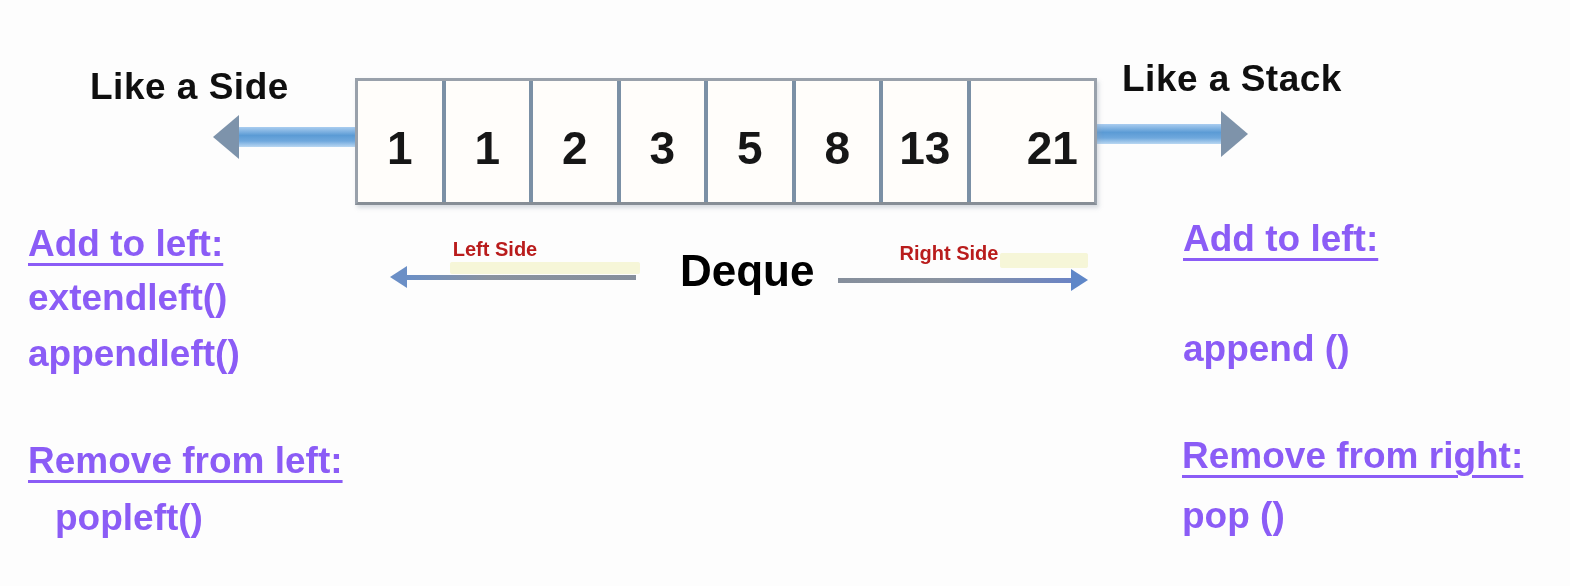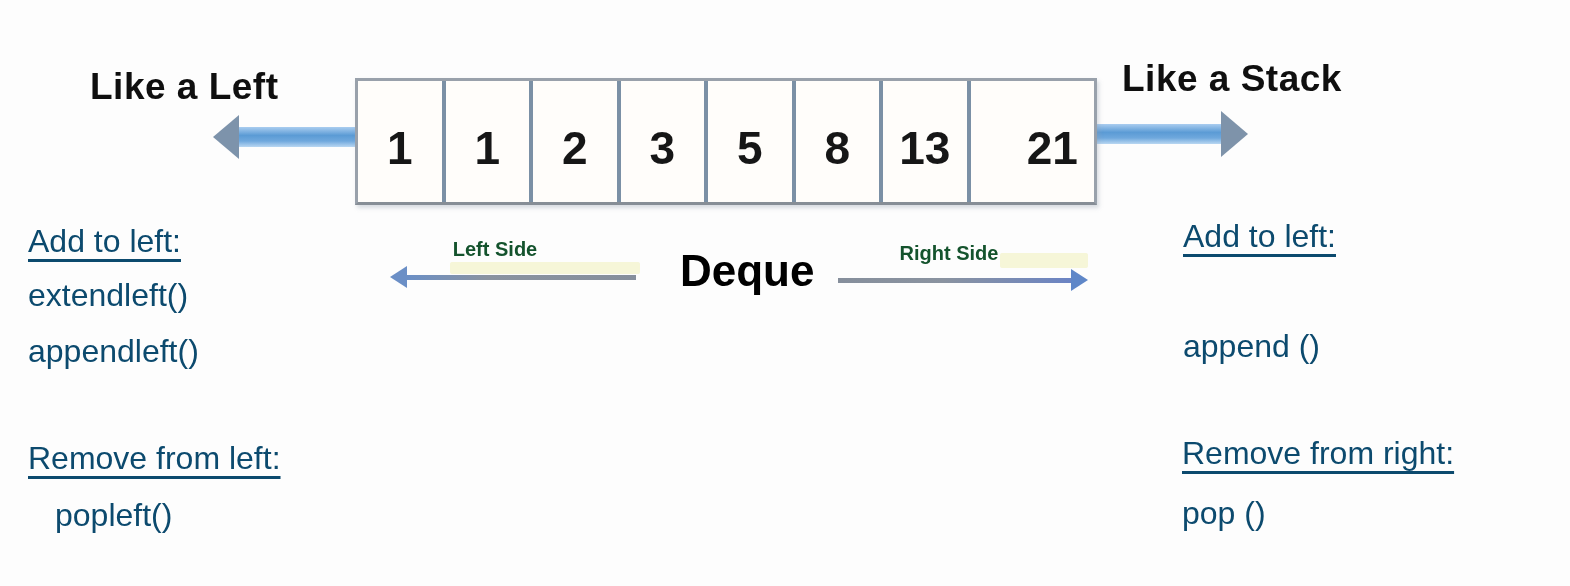--- a/index.html
+++ b/index.html
@@ -85,36 +85,36 @@
   }
 
   
   .hl-band{position:absolute;background:rgba(235,235,155,0.38);border-radius:2px;}
   .hl-left{left:450px;top:262px;width:190px;height:12px;}
   .hl-right{left:1000px;top:253px;width:88px;height:15px;}
 
   
   .side-label{
     position:absolute;width:130px;text-align:center;
-    font-size:20px;font-weight:700;color:#14532d;
+    font-size:20px;font-weight:700;color:#b91c1c;
     white-space:nowrap;
   }
   .left-side-label{left:430px;top:238px;}
   .right-side-label{left:884px;top:242px;}
   .deque-label{
     position:absolute;left:680px;top:246px;
     font-size:44px;font-weight:700;color:#000000;
     white-space:nowrap;
   }
 
   
   .col-line{
     position:absolute;
-    font-size:32px;font-weight:400;line-height:1.1;
-    white-space:nowrap;color:#0c4a6e;
+    font-size:37px;font-weight:700;line-height:1.1;
+    white-space:nowrap;color:#8b5cf6;
   }
   .underlined{
     text-decoration:underline;
     text-decoration-thickness:3px;
     text-underline-offset:7px;
   }
   .l1{left:28px;top:224px;}
   .l2{left:28px;top:278px;}
   .l3{left:28px;top:334px;}
   .l4{left:28px;top:441px;}
@@ -123,21 +123,21 @@
   .r2{left:1183px;top:273px;}
   .r3{left:1183px;top:329px;text-align:center;}
   .r4{left:1182px;top:436px;}
   .r5{left:1182px;top:496px;}
 </style>
 </head>
 <body>
 
 <div class="canvas">
 
-  <div class="big-label queue-label">Like a Left</div>
+  <div class="big-label queue-label">Like a Side</div>
   <div class="big-label stack-label">Like a Stack</div>
 
   <div class="thick-arrow ta-left">
     <div class="th-head-left"></div>
     <div class="shaft"></div>
   </div>
 
   <div class="thick-arrow ta-right">
     <div class="shaft"></div>
     <div class="th-head-right"></div>

